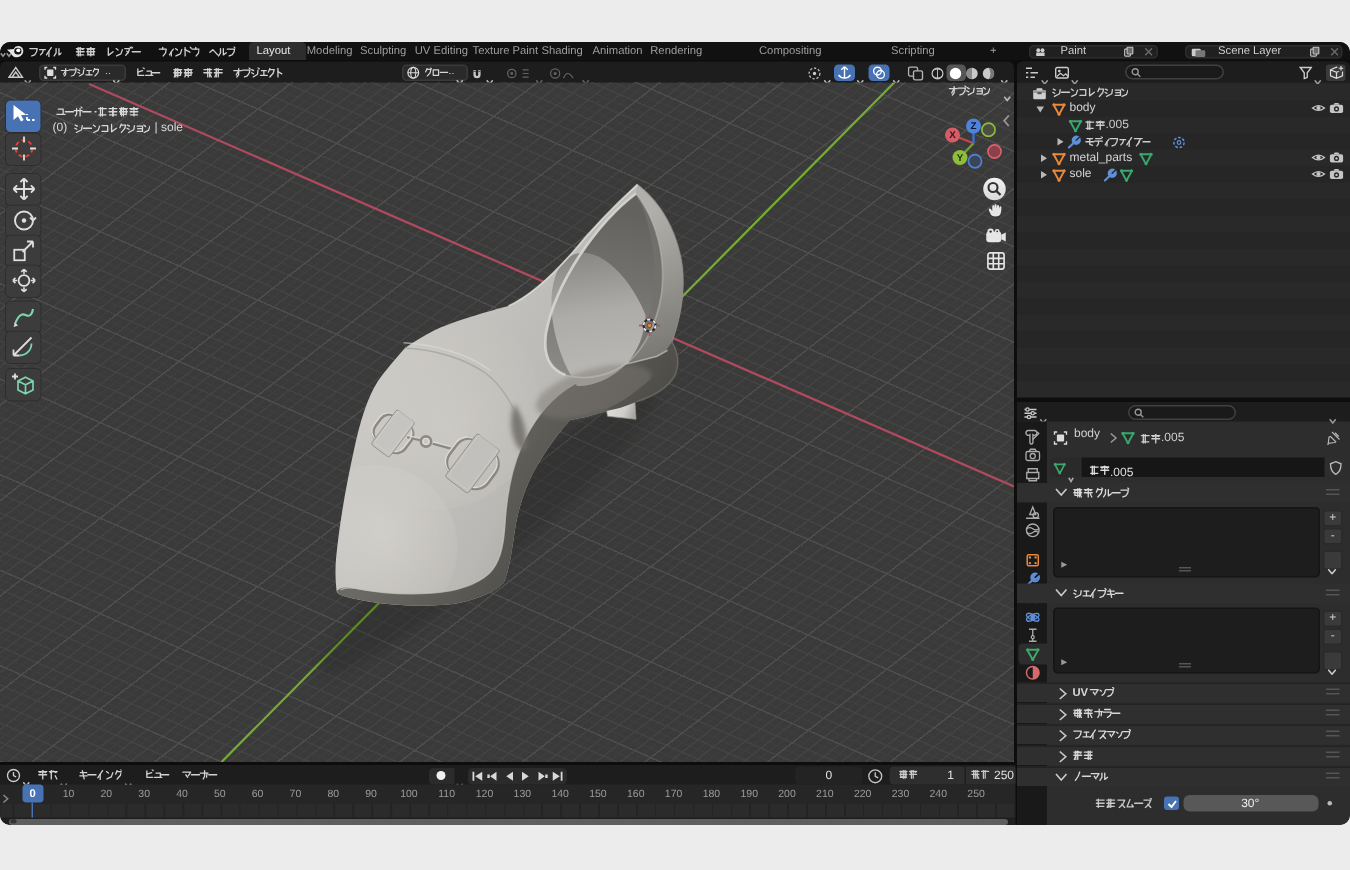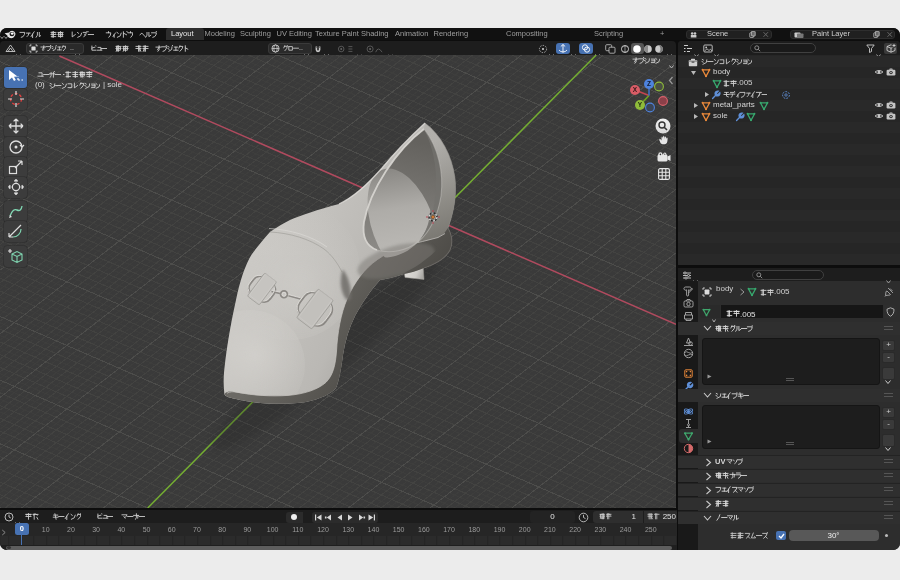--- a/index.html
+++ b/index.html
@@ -70,30 +70,30 @@
           <path d="M9.9,1.4 L9.9,5.6 L11.9,4.2"></path>
           <path d="M12.5,1.8 L17.4,1.8 L17.0,3.8 L15.7,5.6 L13.8,6.3"></path>
           <path d="M17.0,0.2 L17.8,1.0"></path>
         </svg>
       </div><div class="abs" style="left:166px;top:0;width:38px;height:12px;background:#2d2d2d;border-radius:3px 3px 0 0"></div><div class="txt" style="left:171px;top:0;font-size:7.5px;color:#e8e8e8">Layout</div><div class="txt" style="left:204.5px;top:0;font-size:7.5px;color:#9e9e9e">Modeling</div><div class="txt" style="left:240px;top:0;font-size:7.5px;color:#9e9e9e">Sculpting</div><div class="txt" style="left:276.5px;top:0;font-size:7.5px;color:#9e9e9e">UV Editing</div><div class="txt" style="left:315px;top:0;font-size:7.5px;color:#9e9e9e">Texture Paint</div><div class="txt" style="left:361px;top:0;font-size:7.5px;color:#9e9e9e">Shading</div><div class="txt" style="left:395px;top:0;font-size:7.5px;color:#9e9e9e">Animation</div><div class="txt" style="left:433.5px;top:0;font-size:7.5px;color:#9e9e9e">Rendering</div><div class="txt" style="left:506px;top:0;font-size:7.5px;color:#9e9e9e">Compositing</div><div class="txt" style="left:594px;top:0;font-size:7.5px;color:#9e9e9e">Scripting</div><div class="txt" style="left:660px;top:0;font-size:7.5px;color:#9e9e9e">+</div><div class="abs" style="left:686px;top:1.5px;width:86px;height:9.5px;background:#202020;border-radius:3px;border:0.5px solid #2e2e2e"></div><svg class="abs" style="left:690px;top:3.5px" width="9" height="6" viewBox="0 0 9 6">
         <circle cx="2.2" cy="1.5" r="1.3" fill="#ccc"></circle>
         <circle cx="5" cy="1.5" r="1.3" fill="#ccc"></circle>
         <path d="M0.8,3 h5.6 v2.4 h-5.6 z" fill="#ccc"></path>
       </svg><svg width="4" height="3.5" viewBox="0 0 4 3.5" style="vertical-align:middle">
         <path d="M0.5,0.5 L2.0,2.5 L3.5,0.5" stroke="#999" stroke-width="1" fill="none"></path>
-      </svg><div class="txt" style="left:707px;top:0;color:#d0d0d0;font-size:7.5px">Scene</div><svg class="abs" style="left:749px;top:3px" width="21" height="7" viewBox="0 0 21 7">
+      </svg><div class="txt" style="left:707px;top:0;color:#d0d0d0;font-size:7.5px">Paint</div><svg class="abs" style="left:749px;top:3px" width="21" height="7" viewBox="0 0 21 7">
         <rect x="0.8" y="1.8" width="3.8" height="4.6" rx="0.5" fill="none" stroke="#c0c0c0" stroke-width="0.8"></rect>
         <rect x="2.4" y="0.4" width="3.8" height="4.6" rx="0.5" fill="#6a6a6a" stroke="#c0c0c0" stroke-width="0.8"></rect>
         <path d="M14.5,1.2 L19,5.8 M19,1.2 L14.5,5.8" stroke="#686868" stroke-width="1"></path>
       </svg><div class="abs" style="left:790px;top:1.5px;width:105px;height:9.5px;background:#202020;border-radius:3px;border:0.5px solid #2e2e2e"></div><svg class="abs" style="left:794px;top:3.5px" width="10" height="6" viewBox="0 0 10 6">
         <rect x="0.5" y="0.5" width="6" height="5" rx="0.8" fill="#ccc"></rect>
         <rect x="3" y="1.5" width="6.5" height="4.5" rx="0.8" fill="#777"></rect>
       </svg><svg width="4" height="3.5" viewBox="0 0 4 3.5" style="vertical-align:middle">
         <path d="M0.5,0.5 L2.0,2.5 L3.5,0.5" stroke="#999" stroke-width="1" fill="none"></path>
-      </svg><div class="txt" style="left:812px;top:0;color:#d0d0d0;font-size:7.5px">Paint Layer</div><svg class="abs" style="left:873px;top:3px" width="21" height="7" viewBox="0 0 21 7">
+      </svg><div class="txt" style="left:812px;top:0;color:#d0d0d0;font-size:7.5px">Scene Layer</div><svg class="abs" style="left:873px;top:3px" width="21" height="7" viewBox="0 0 21 7">
         <rect x="0.8" y="1.8" width="3.8" height="4.6" rx="0.5" fill="none" stroke="#c0c0c0" stroke-width="0.8"></rect>
         <rect x="2.4" y="0.4" width="3.8" height="4.6" rx="0.5" fill="#6a6a6a" stroke="#c0c0c0" stroke-width="0.8"></rect>
         <path d="M14.5,1.2 L19,5.8 M19,1.2 L14.5,5.8" stroke="#686868" stroke-width="1"></path>
       </svg></div>
     <div class="abs" style="left:0;top:13px;width:676px;height:14px;background:#1d1d1d;border-radius:4px 4px 0 0">
       <svg class="abs" style="left:5px;top:3px" width="11" height="9" viewBox="0 0 11 9">
 <path d="M1,7.5 L5.5,1 L10,7.5 Z M3,7.5 L5.5,4 L8,7.5" stroke="#c9c9c9" stroke-width="0.9" fill="none"></path>
       </svg>
       <div class="abs" style="left:16px;top:5px"><svg width="5" height="4" viewBox="0 0 5 4" style="vertical-align:middle">
           <path d="M0.5,0.5 L2.5,3 L4.5,0.5" stroke="#999" stroke-width="1" fill="none"></path>

